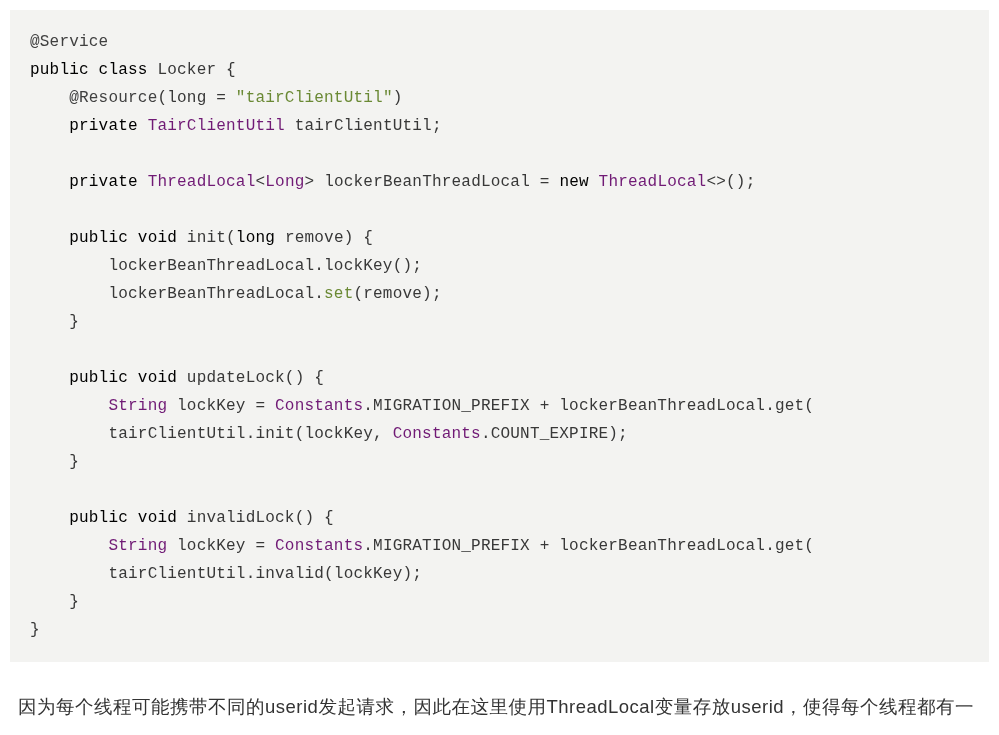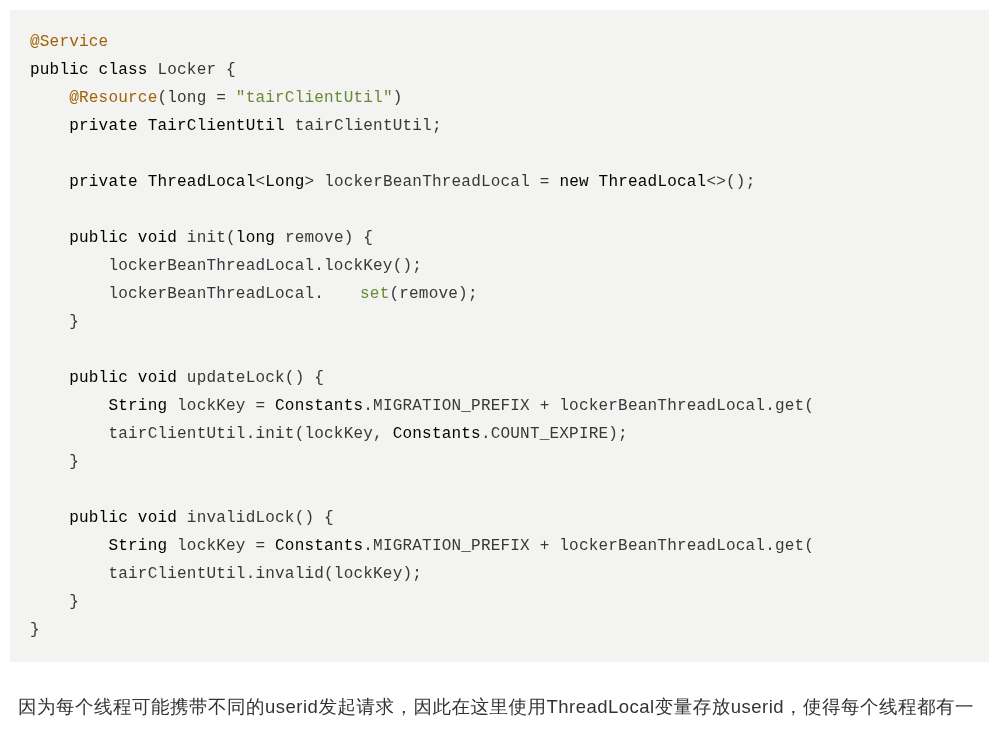--- a/index.html
+++ b/index.html
@@ -14,25 +14,25 @@
       padding: 18px 20px;
       font-family: "SF Mono", Monaco, Menlo, Consolas, "Courier New", monospace;
       font-size: 16px;
       line-height: 1.75;
       color: #383838;
       white-space: pre;
       overflow: hidden;
       margin: 10px;
       letter-spacing: 0.2px;
     }
-    .annotation { color: #a16207; }
+    .annotation { color: #404040; }
     .keyword { color: #000000; }
-    .type { color: #000000; }
+    .type { color: #701a75; }
     .string { color: #6a8934; }
-    .method { color: #6a8934; margin-left: 36px; }
+    .method { color: #6a8934; }
     .paragraph {
       padding: 16px 18px 10px 18px;
       font-size: 18.5px;
       line-height: 2.1;
       color: #333333;
       letter-spacing: 0.5px;
     }
   </style>
 </head>
 <body>

